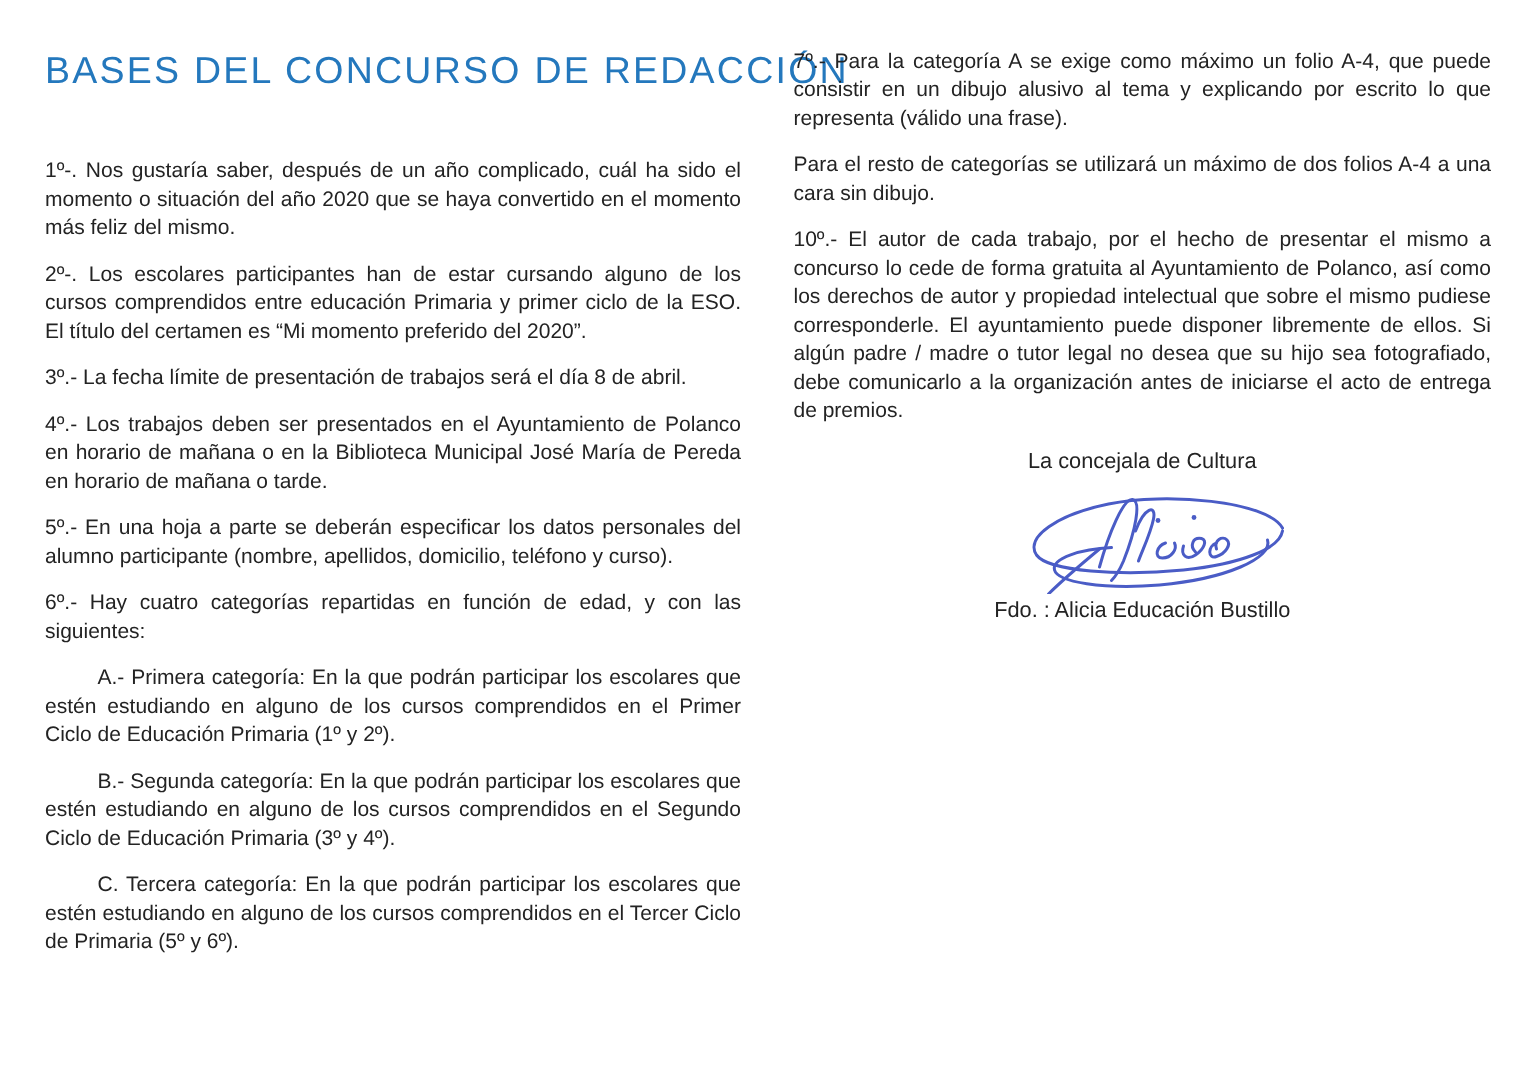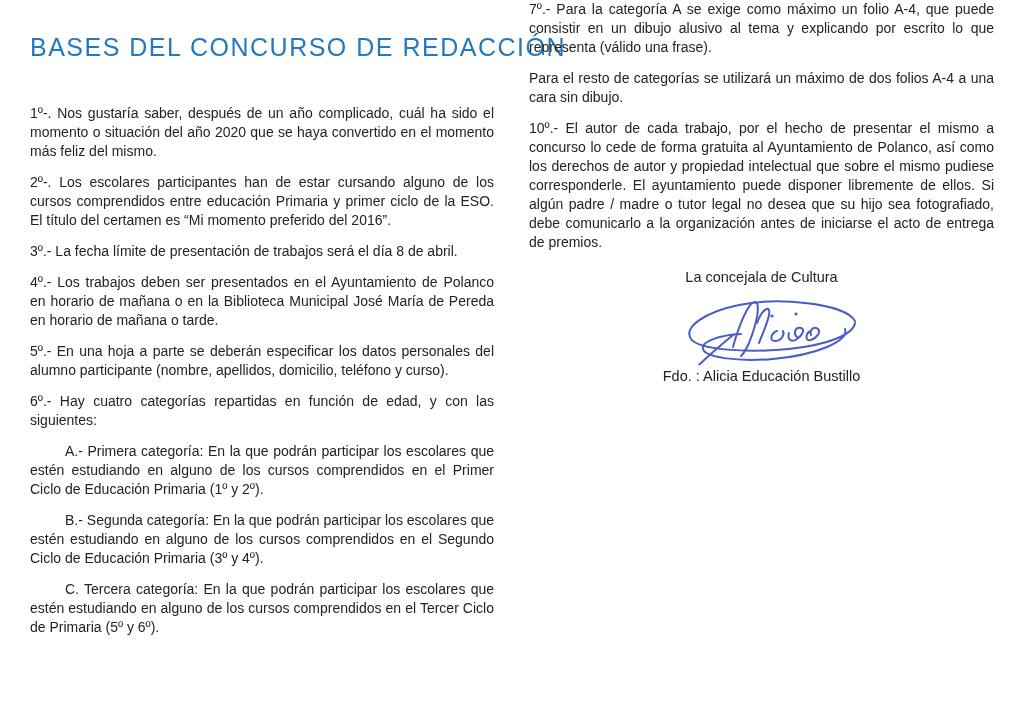--- a/index.html
+++ b/index.html
@@ -6,21 +6,21 @@
   .page {
     position: relative;
     width: 1024px;
     height: 724px;
     background: #ffffff;
     overflow: hidden;
     font-family: "Liberation Sans", sans-serif;
   }
   .col { position: absolute; top: 0; }
   .col-left  { left: 30px;  width: 464px; }
-  .col-right { left: 529px; width: 465px; }
+  .col-right { left: 529px; width: 465px; padding-top: 31px; }
   .doc-title {
     margin: 33px 0 42px 0;
     text-align: center;
     font-size: 25px;
     font-weight: normal;
     letter-spacing: 1.5px;
     white-space: nowrap;
   }
   .para {
     margin: 0 0 12px 0;
@@ -43,21 +43,21 @@
 </style>
 </head>
 <body>
 
 <div class="page" style="color: rgb(35, 35, 35);">
 
   <div class="col col-left">
     <h1 class="doc-title" style="color: rgb(36, 120, 189);">BASES DEL CONCURSO DE REDACCIÓN</h1>
 
     <p class="para">1º-. Nos gustaría saber, después de un año complicado, cuál ha sido el momento o situación del año 2020 que se haya convertido en el momento más feliz del mismo.</p>
-    <p class="para">2º-. Los escolares participantes han de estar cursando alguno de los cursos comprendidos entre educación Primaria y primer ciclo de la ESO. El título del certamen es “Mi momento preferido del 2016”.</p>
+    <p class="para">2º-. Los escolares participantes han de estar cursando alguno de los cursos comprendidos entre educación Primaria y primer ciclo de la ESO. El título del certamen es “Mi momento preferido del 2020”.</p>
     <p class="para">3º.- La fecha límite de presentación de trabajos será el día 8 de abril.</p>
     <p class="para">4º.- Los trabajos deben ser presentados en el Ayuntamiento de Polanco en horario de mañana o en la Biblioteca Municipal José María de Pereda en horario de mañana o tarde.</p>
     <p class="para">5º.- En una hoja a parte se deberán especificar los datos personales del alumno participante (nombre, apellidos, domicilio, teléfono y curso).</p>
     <p class="para">6º.- Hay cuatro categorías repartidas en función de edad, y con las siguientes:</p>
     <p class="para indent">A.- Primera categoría: En la que podrán participar los escolares que estén estudiando en alguno de los cursos comprendidos en el Primer Ciclo de Educación Primaria (1º y 2º).</p>
     <p class="para indent">B.- Segunda categoría: En la que podrán participar los escolares que estén estudiando en alguno de los cursos comprendidos en el Segundo Ciclo de Educación Primaria (3º y 4º).</p>
     <p class="para indent">C. Tercera categoría: En la que podrán participar los escolares que estén estudiando en alguno de los cursos comprendidos en el Tercer Ciclo de Primaria (5º y 6º).</p>
   </div>
 
   <div class="col col-right">

